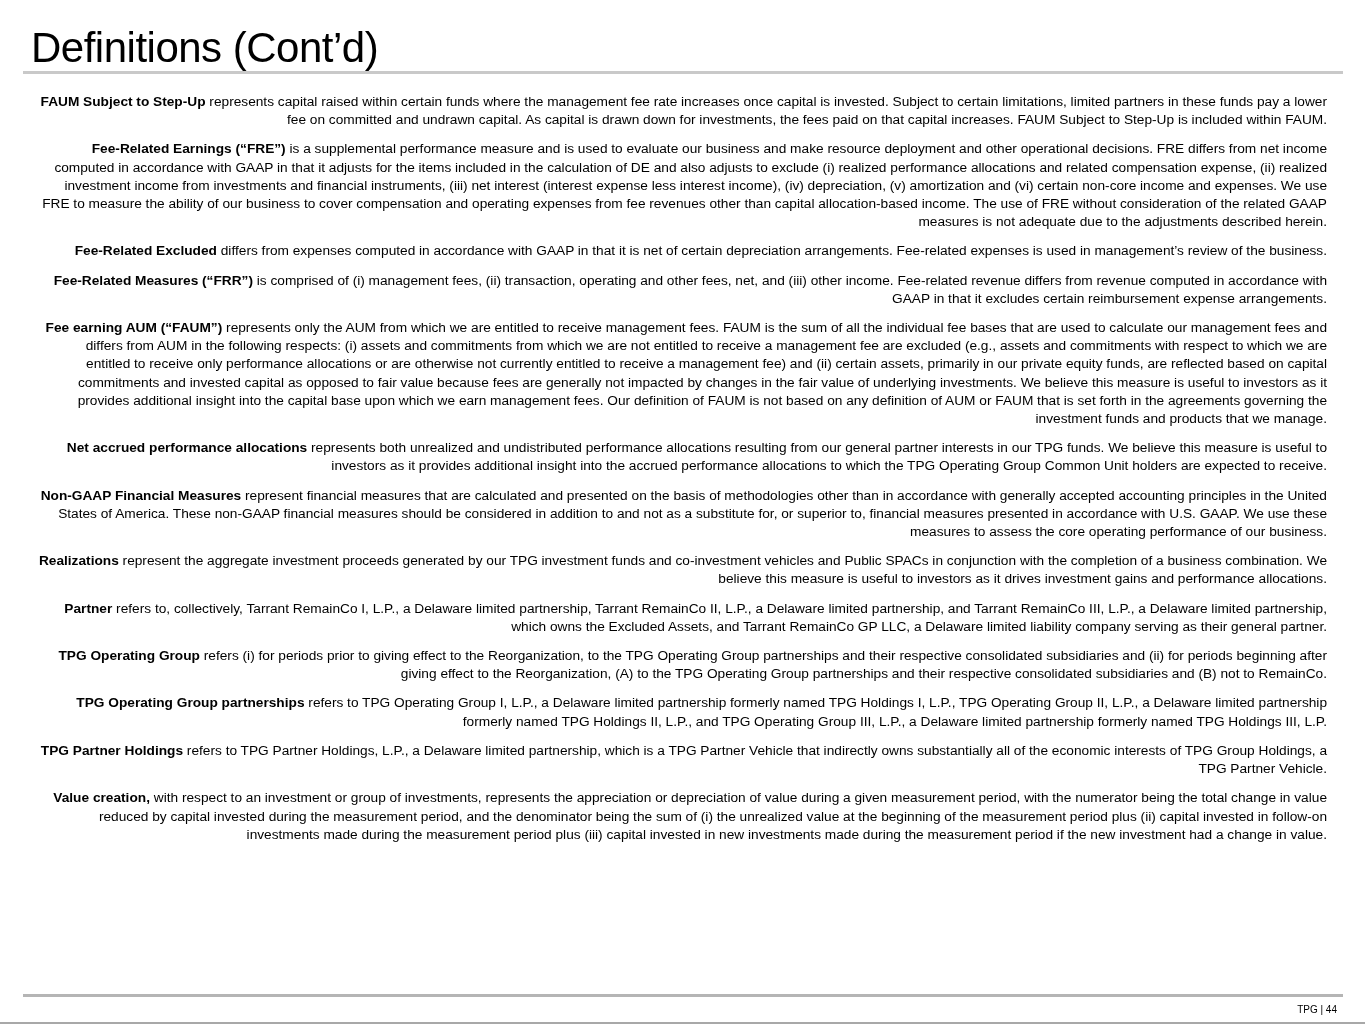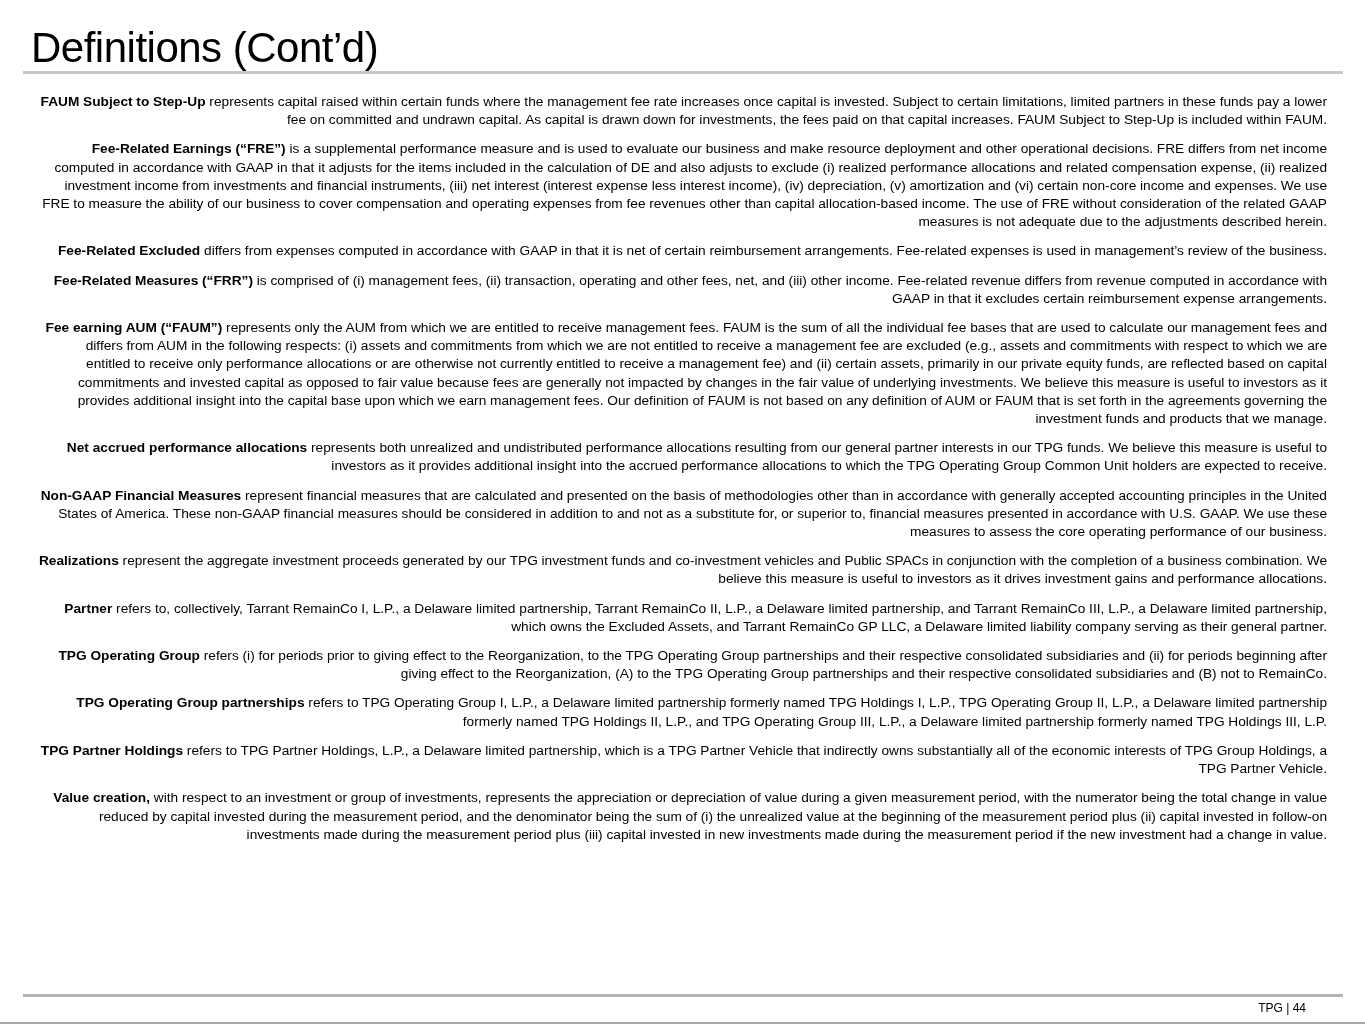--- a/index.html
+++ b/index.html
@@ -47,23 +47,23 @@
   .footer-rule {
     position: absolute;
     left: 23px;
     right: 22px;
     bottom: 27px;
     height: 3px;
     background: #b5b5b5;
   }
   .footer {
     position: absolute;
-    right: 59px;
+    right: 28px;
     bottom: 9px;
-    font-size: 12px;
+    font-size: 10px;
     color: #000000;
   }
   .bottom-rule {
     position: absolute;
     left: 0;
     right: 0;
     bottom: 0;
     height: 2px;
     background: #a8a8a8;
   }
@@ -72,21 +72,21 @@
 <body>
 
 <div class="slide">
 
   <h1 class="title">Definitions (Cont’d)</h1>
   <div class="title-rule"></div>
 
   <main class="content">
     <p class="def"><b>FAUM Subject to Step-Up</b><span> represents capital raised within certain funds where the management fee rate increases once capital is invested. Subject to certain limitations, limited partners in these funds pay a lower fee on committed and undrawn capital. As capital is drawn down for investments, the fees paid on that capital increases. FAUM Subject to Step-Up is included within FAUM.</span></p>
     <p class="def"><b>Fee-Related Earnings (“FRE”)</b><span> is a supplemental performance measure and is used to evaluate our business and make resource deployment and other operational decisions. FRE differs from net income computed in accordance with GAAP in that it adjusts for the items included in the calculation of DE and also adjusts to exclude (i) realized performance allocations and related compensation expense, (ii) realized investment income from investments and financial instruments, (iii) net interest (interest expense less interest income), (iv) depreciation, (v) amortization and (vi) certain non-core income and expenses. We use FRE to measure the ability of our business to cover compensation and operating expenses from fee revenues other than capital allocation-based income. The use of FRE without consideration of the related GAAP measures is not adequate due to the adjustments described herein.</span></p>
-    <p class="def"><b>Fee-Related Excluded</b><span> differs from expenses computed in accordance with GAAP in that it is net of certain reimbursement arrangements. Fee-related expenses is used in management’s review of the business.</span></p>
+    <p class="def"><b>Fee-Related Excluded</b><span> differs from expenses computed in accordance with GAAP in that it is net of certain depreciation arrangements. Fee-related expenses is used in management’s review of the business.</span></p>
     <p class="def"><b>Fee-Related Measures (“FRR”)</b><span> is comprised of (i) management fees, (ii) transaction, operating and other fees, net, and (iii) other income. Fee-related revenue differs from revenue computed in accordance with GAAP in that it excludes certain reimbursement expense arrangements.</span></p>
     <p class="def"><b>Fee earning AUM (“FAUM”)</b><span> represents only the AUM from which we are entitled to receive management fees. FAUM is the sum of all the individual fee bases that are used to calculate our management fees and differs from AUM in the following respects: (i) assets and commitments from which we are not entitled to receive a management fee are excluded (e.g., assets and commitments with respect to which we are entitled to receive only performance allocations or are otherwise not currently entitled to receive a management fee) and (ii) certain assets, primarily in our private equity funds, are reflected based on capital commitments and invested capital as opposed to fair value because fees are generally not impacted by changes in the fair value of underlying investments. We believe this measure is useful to investors as it provides additional insight into the capital base upon which we earn management fees. Our definition of FAUM is not based on any definition of AUM or FAUM that is set forth in the agreements governing the investment funds and products that we manage.</span></p>
     <p class="def"><b>Net accrued performance allocations</b><span> represents both unrealized and undistributed performance allocations resulting from our general partner interests in our TPG funds. We believe this measure is useful to investors as it provides additional insight into the accrued performance allocations to which the TPG Operating Group Common Unit holders are expected to receive.</span></p>
     <p class="def"><b>Non-GAAP Financial Measures</b><span> represent financial measures that are calculated and presented on the basis of methodologies other than in accordance with generally accepted accounting principles in the United States of America. These non-GAAP financial measures should be considered in addition to and not as a substitute for, or superior to, financial measures presented in accordance with U.S. GAAP. We use these measures to assess the core operating performance of our business.</span></p>
     <p class="def"><b>Realizations</b><span> represent the aggregate investment proceeds generated by our TPG investment funds and co-investment vehicles and Public SPACs in conjunction with the completion of a business combination. We believe this measure is useful to investors as it drives investment gains and performance allocations.</span></p>
     <p class="def"><b>Partner</b><span> refers to, collectively, Tarrant RemainCo I, L.P., a Delaware limited partnership, Tarrant RemainCo II, L.P., a Delaware limited partnership, and Tarrant RemainCo III, L.P., a Delaware limited partnership, which owns the Excluded Assets, and Tarrant RemainCo GP LLC, a Delaware limited liability company serving as their general partner.</span></p>
     <p class="def"><b>TPG Operating Group</b><span> refers (i) for periods prior to giving effect to the Reorganization, to the TPG Operating Group partnerships and their respective consolidated subsidiaries and (ii) for periods beginning after giving effect to the Reorganization, (A) to the TPG Operating Group partnerships and their respective consolidated subsidiaries and (B) not to RemainCo.</span></p>
     <p class="def"><b>TPG Operating Group partnerships</b><span> refers to TPG Operating Group I, L.P., a Delaware limited partnership formerly named TPG Holdings I, L.P., TPG Operating Group II, L.P., a Delaware limited partnership formerly named TPG Holdings II, L.P., and TPG Operating Group III, L.P., a Delaware limited partnership formerly named TPG Holdings III, L.P.</span></p>
     <p class="def"><b>TPG Partner Holdings</b><span> refers to TPG Partner Holdings, L.P., a Delaware limited partnership, which is a TPG Partner Vehicle that indirectly owns substantially all of the economic interests of TPG Group Holdings, a TPG Partner Vehicle.</span></p>
     <p class="def"><b>Value creation,</b><span> with respect to an investment or group of investments, represents the appreciation or depreciation of value during a given measurement period, with the numerator being the total change in value reduced by capital invested during the measurement period, and the denominator being the sum of (i) the unrealized value at the beginning of the measurement period plus (ii) capital invested in follow-on investments made during the measurement period plus (iii) capital invested in new investments made during the measurement period if the new investment had a change in value.</span></p>

